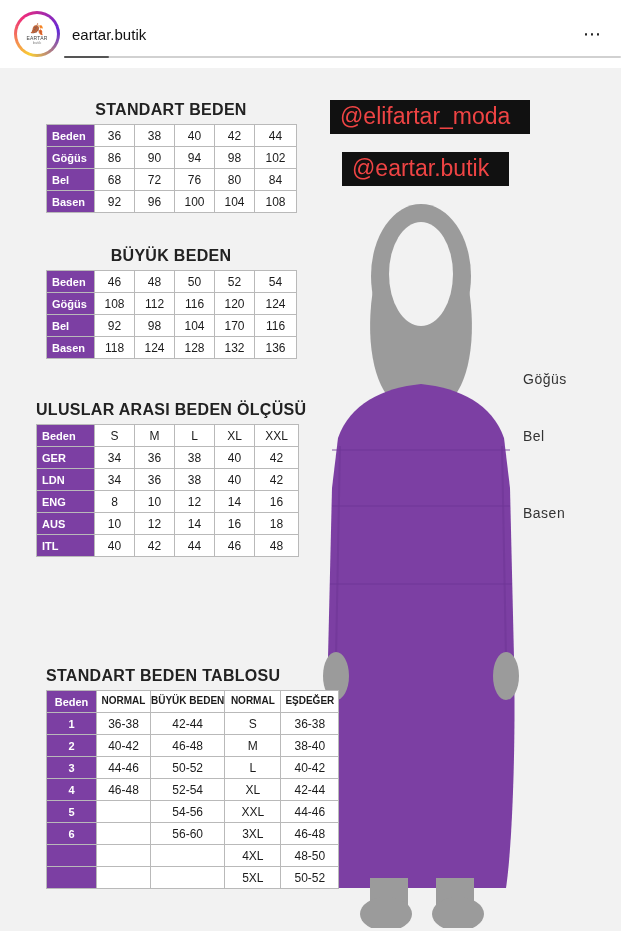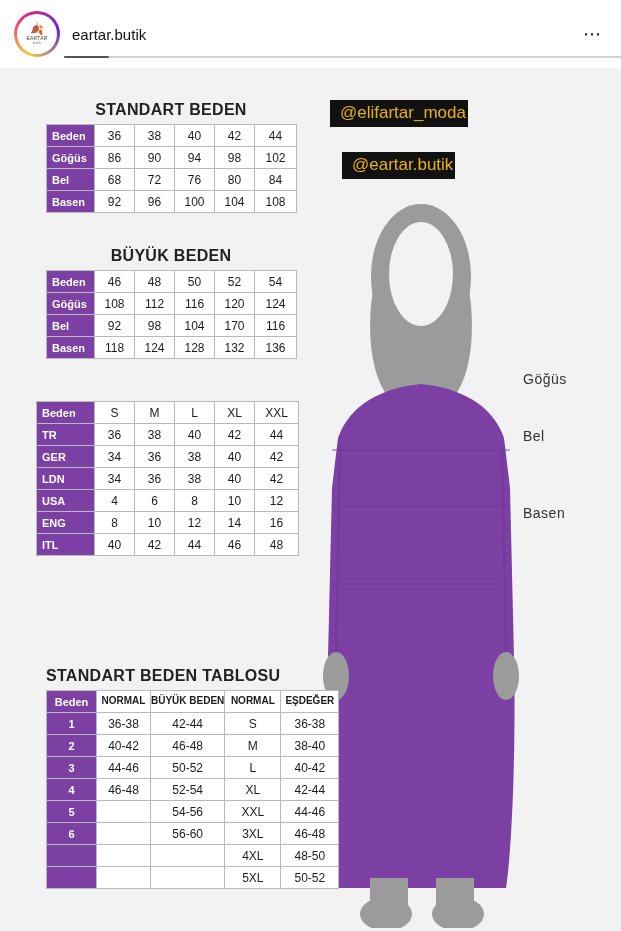--- a/index.html
+++ b/index.html
@@ -158,23 +158,23 @@
     font-size: 10px;
     font-weight: bold;
     line-height: 1.05;
   }
   table.sz td.empty { background:#ffffff; }
 
   
   .mention {
     position: absolute;
     background: #111111;
-    color: #eab308;
-    font-size: 17px;
-    padding: 3px 2px 4px 10px;
+    color: #ef4444;
+    font-size: 23px;
+    padding: 3px 20px 4px 10px;
     white-space: nowrap;
     z-index: 30;
   }
 
   
   .fig-label {
     position: absolute;
     font-size: 14px;
     color: #333;
     letter-spacing: .5px;
@@ -344,77 +344,70 @@
           <td>124</td>
           <td>128</td>
           <td>132</td>
           <td>136</td>
         </tr>
       </tbody>
     </table>
   </div>
 
   <div class="tbl-block" style="left:36px; top:322px;">
+    <div class="tbl-title" style="text-align:center; width:262px;">ULUSLAR ARASI BEDEN ÖLÇÜSÜ</div>
     <table class="sz">
       <colgroup>
           <col style="width:58px">
           <col style="width:40px">
           <col style="width:40px">
           <col style="width:40px">
           <col style="width:40px">
           <col style="width:44px">
         </colgroup>
       <tbody>
         <tr>
           <td class="hdr">Beden</td>
           <td>S</td>
           <td>M</td>
           <td>L</td>
           <td>XL</td>
           <td>XXL</td>
         </tr>
         <tr>
-          <td class="hdr">TR</td>
-          <td>36</td>
-          <td>38</td>
-          <td>40</td>
-          <td>42</td>
-          <td>44</td>
-        </tr>
-        <tr>
           <td class="hdr">GER</td>
           <td>34</td>
           <td>36</td>
           <td>38</td>
           <td>40</td>
           <td>42</td>
         </tr>
         <tr>
           <td class="hdr">LDN</td>
           <td>34</td>
           <td>36</td>
           <td>38</td>
           <td>40</td>
           <td>42</td>
         </tr>
         <tr>
-          <td class="hdr">USA</td>
-          <td>4</td>
-          <td>6</td>
-          <td>8</td>
-          <td>10</td>
-          <td>12</td>
-        </tr>
-        <tr>
           <td class="hdr">ENG</td>
           <td>8</td>
           <td>10</td>
           <td>12</td>
           <td>14</td>
           <td>16</td>
+        </tr>
+        <tr>
+          <td class="hdr">AUS</td>
+          <td>10</td>
+          <td>12</td>
+          <td>14</td>
+          <td>16</td>
+          <td>18</td>
         </tr>
         <tr>
           <td class="hdr">ITL</td>
           <td>40</td>
           <td>42</td>
           <td>44</td>
           <td>46</td>
           <td>48</td>
         </tr>
       </tbody>

